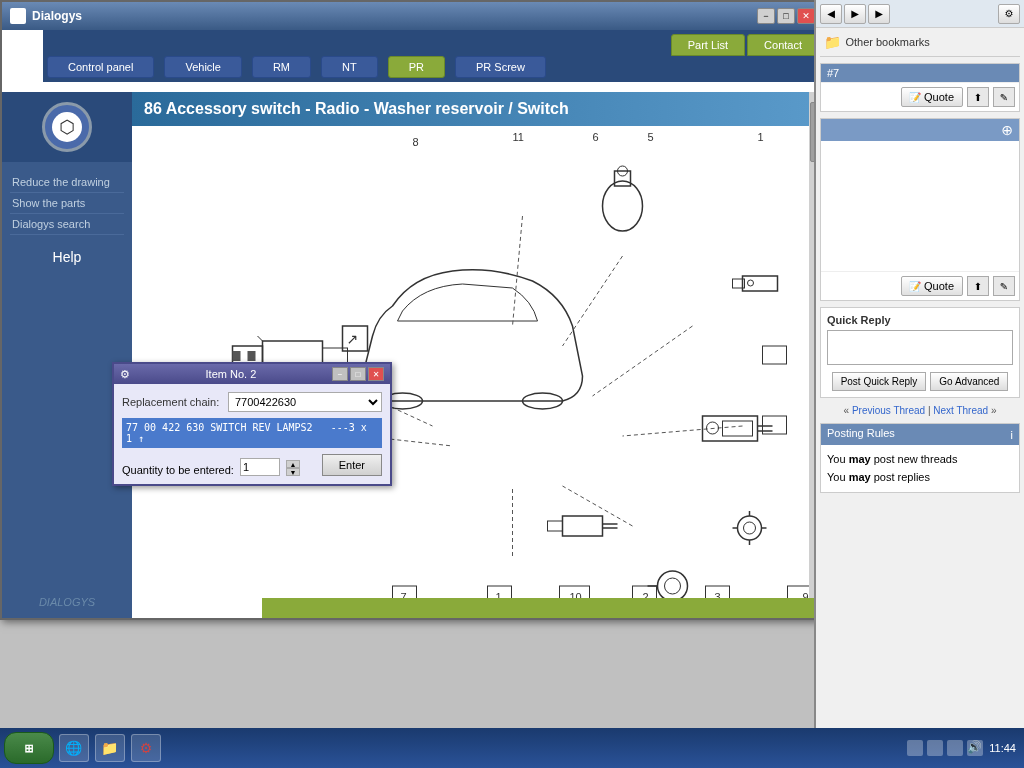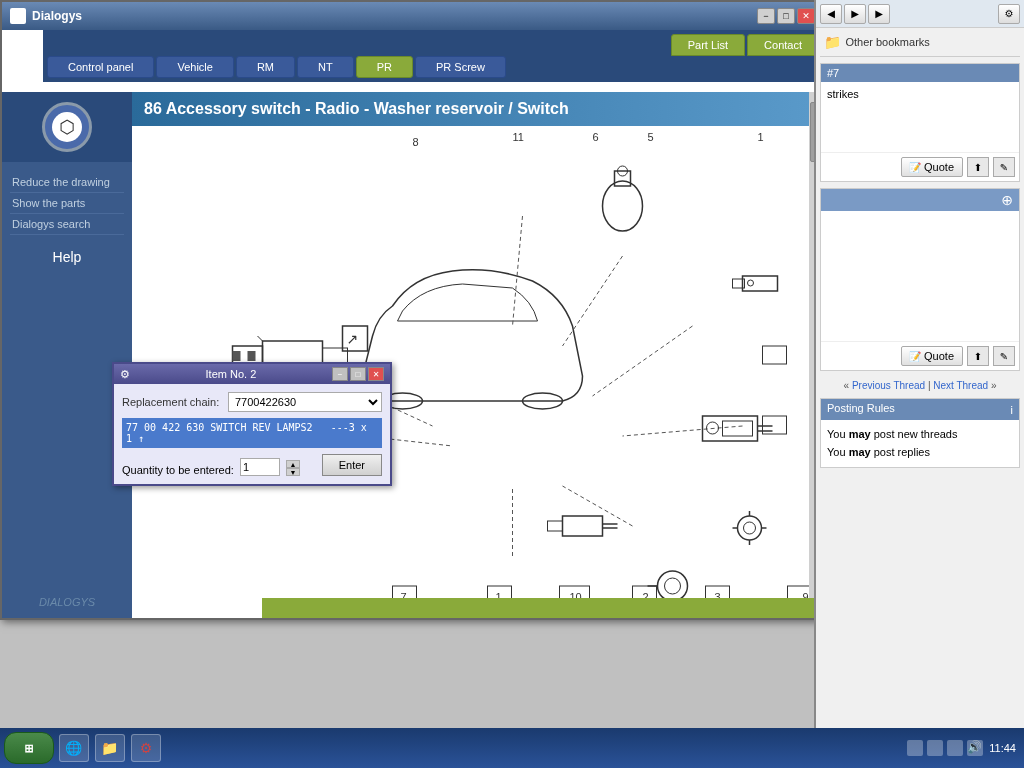--- a/index.html
+++ b/index.html
@@ -30,21 +30,21 @@
     .dialogys-titlebar-text { color: white; font-size: 12px; font-weight: bold; display: flex; align-items: center; gap: 6px; }
     .title-icon { width: 16px; height: 16px; background: #fff; border-radius: 2px; display: flex; align-items: center; justify-content: center; font-size: 10px; }
     .titlebar-controls { display: flex; gap: 2px; }
     .titlebar-btn { width: 18px; height: 16px; background: #d0d0d0; border: 1px solid #888; border-radius: 2px; display: flex; align-items: center; justify-content: center; font-size: 9px; cursor: pointer; }
     .titlebar-btn.close { background: #e05050; color: white; }
 
     
     .nav-area { background: #2a4a7a; margin-left: 41px; }
     .top-tabs { display: flex; padding: 4px 4px 0; gap: 2px; }
     .top-tab { padding: 4px 16px; background: #8aaa3a; color: white; font-size: 11px; cursor: pointer; border-radius: 3px 3px 0 0; border: 1px solid #6a8a2a; }
-    .nav-tabs { display: flex; padding: 0 4px 4px; gap: 2px; }
+    .nav-tabs { display: flex; padding: 0 4px 4px; gap: 10px; }
     .nav-tab { padding: 4px 20px; background: #3a5a9a; color: white; font-size: 11px; cursor: pointer; border-radius: 3px; border: 1px solid #2a4a8a; }
     .nav-tab.active { background: #8aaa3a; border-color: #6a8a2a; }
 
     
     .sidebar { position: absolute; top: 90px; left: 0; width: 130px; bottom: 0; background: #3a5a8a; }
     .sidebar-logo-area { height: 70px; display: flex; align-items: center; justify-content: center; background: #2a4a7a; }
     .sidebar-logo { width: 50px; height: 50px; background: #4a6aaa; border-radius: 50%; border: 3px solid #8a9aaa; display: flex; align-items: center; justify-content: center; }
     .sidebar-logo-inner { width: 30px; height: 30px; background: white; border-radius: 50%; display: flex; align-items: center; justify-content: center; font-size: 18px; }
     .sidebar-menu { padding: 10px 8px; }
     .sidebar-link { display: block; color: #c0d0e0; font-size: 11px; padding: 4px 2px; cursor: pointer; border-bottom: 1px solid #4a6a9a; text-decoration: none; }
@@ -304,23 +304,20 @@
       <span class="folder-icon">📁</span>
       <span>Other bookmarks</span>
     </div>
   </div>
   <div style="border-top:1px solid #ccc; margin:0 4px;"></div>
 
   <div style="margin:6px 4px; background:white; border:1px solid #ccc;">
     <div style="background:#6a8ab5; color:white; padding:3px 6px; font-size:11px; display:flex; justify-content:space-between;">
       <span>#7</span>
     </div>
-    <div style="padding:6px; min-height:70px; font-size:11px;">
-      <span>strikes</span>
-    </div>
     <div style="padding:4px; display:flex; gap:4px; justify-content:flex-end; border-top:1px solid #eee;">
       <button class="quote-btn">
         <span style="font-size:10px;">📝</span>
         <span>Quote</span>
       </button>
       <button class="action-btn">⬆</button>
       <button class="action-btn">✎</button>
     </div>
   </div>
 
@@ -332,20 +329,30 @@
     <div style="padding:4px; display:flex; gap:4px; justify-content:flex-end; border-top:1px solid #eee;">
       <button class="quote-btn">
         <span style="font-size:10px;">📝</span>
         <span>Quote</span>
       </button>
       <button class="action-btn">⬆</button>
       <button class="action-btn">✎</button>
     </div>
   </div>
 
+  <div style="margin:4px; background:white; border:1px solid #ccc; padding:6px;">
+    <div style="font-size:11px; font-weight:bold; margin-bottom:4px; color:#333;">
+      <span>Quick Reply</span>
+    </div>
+    <textarea style="width: 100%; height: 35px; font-size: 10px; border: 1px solid rgb(170, 170, 170); padding: 2px; resize: none;"></textarea>
+    <div style="display:flex; gap:4px; justify-content:center; margin-top:4px;">
+      <button style="padding:3px 8px; font-size:10px; background:linear-gradient(to bottom,#fff,#ddd); border:1px solid #aaa; cursor:pointer;">Post Quick Reply</button>
+      <button style="padding:3px 8px; font-size:10px; background:linear-gradient(to bottom,#fff,#ddd); border:1px solid #aaa; cursor:pointer;">Go Advanced</button>
+    </div>
+  </div>
 
   <div style="text-align:center; font-size:10px; padding:3px; color:#555;">
     <span>«</span>
     <span style="color:#3366cc; cursor:pointer;">Previous Thread</span>
     <span>|</span>
     <span style="color:#3366cc; cursor:pointer;">Next Thread</span>
     <span>»</span>
   </div>
 
   <div style="margin:4px; background:white; border:1px solid #ccc;">

